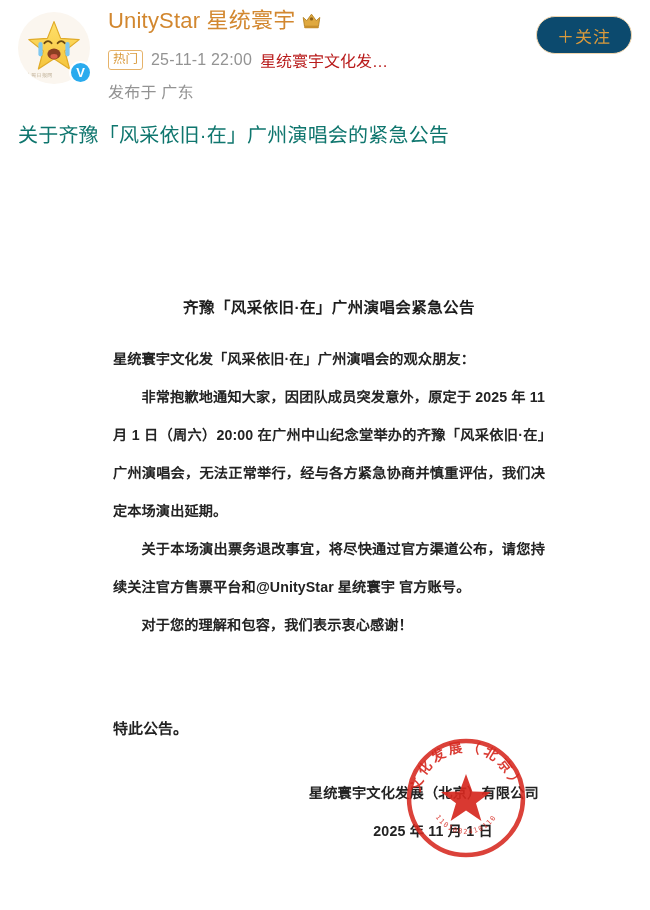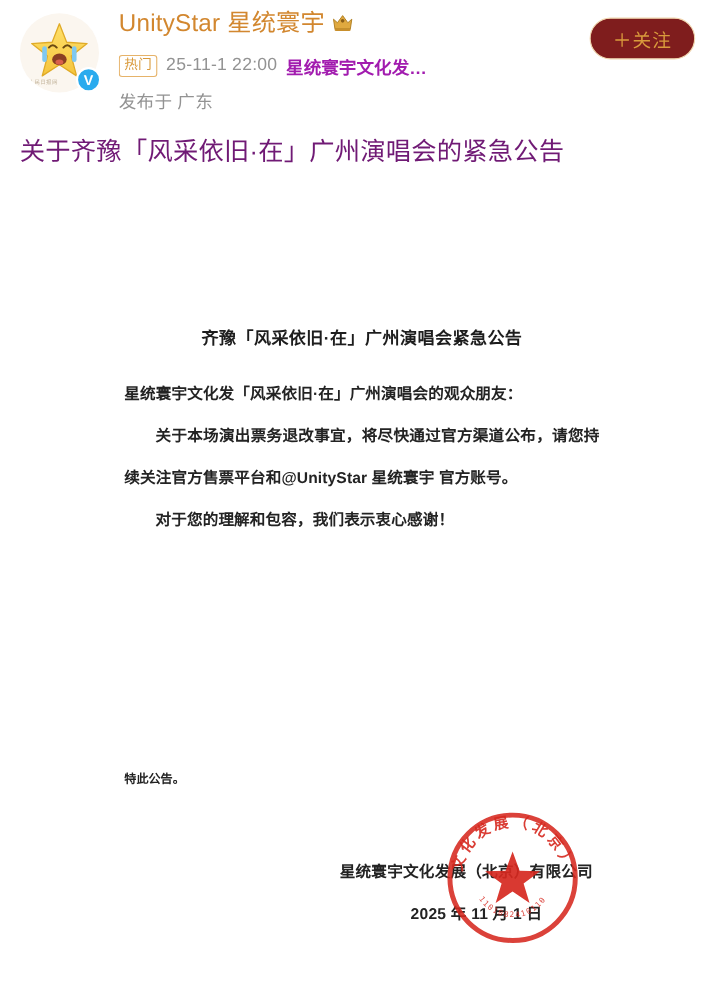--- a/index.html
+++ b/index.html
@@ -126,62 +126,61 @@
     white-space: nowrap;
   }
   .meta-time {
     font-size: 16px;
     color: #939393;
     white-space: nowrap;
     letter-spacing: 0.2px;
   }
   .meta-source {
     font-size: 16px;
-    color: #a21caf;
+    color: #b91c1c;
     white-space: nowrap;
     overflow: hidden;
     text-overflow: ellipsis;
     max-width: 175px;
-    font-weight: bold;
   }
   .region-row {
     margin-top: 8px;
     font-size: 16px;
     color: #939393;
     letter-spacing: 0.2px;
     white-space: nowrap;
   }
 
   .follow-button {
     position: absolute;
     right: 18px;
     top: 16px;
     width: 96px;
     height: 38px;
     box-sizing: border-box;
     border: 1.5px solid #f0d5ad;
     border-radius: 20px;
     color: #d99a3c;
-    background: #7f1d1d;
+    background: #0c4a6e;
     font-size: 17px;
     display: flex;
     align-items: center;
     justify-content: center;
     letter-spacing: 1px;
     cursor: pointer;
   }
 
   
   .post-title {
     position: absolute;
     left: 18px;
     top: 122px;
     width: 614px;
-    font-size: 23px;
-    color: #701a75;
+    font-size: 20px;
+    color: #0f766e;
     line-height: 1.35;
     letter-spacing: 0.2px;
   }
 
   
   .doc-image {
     position: absolute;
     left: 0;
     top: 182px;
     width: 578px;
@@ -227,23 +226,23 @@
     text-align: justify;
     text-justify: inter-ideograph;
   }
   .doc-body p.indent {
     text-indent: 2em;
   }
 
   .doc-closing {
     position: absolute;
     left: 0;
-    top: 508px;
-    width: 432px;
-    font-size: 11px;
+    top: 528px;
+    width: 432px;
+    font-size: 15px;
     font-weight: bold;
     color: #232323;
     line-height: 38px;
   }
 
   .doc-sign {
     position: absolute;
     right: 0;
     top: 592px;
     width: 432px;
@@ -327,20 +326,21 @@
 
 <div class="post-title">关于齐豫「风采依旧·在」广州演唱会的紧急公告</div>
 
 <div class="doc-image">
   <div class="doc-inner">
 
     <div class="doc-heading">齐豫「风采依旧·在」广州演唱会紧急公告</div>
 
     <div class="doc-body">
       <p>星统寰宇文化发「风采依旧·在」广州演唱会的观众朋友：</p>
+      <p class="indent">非常抱歉地通知大家，因团队成员突发意外，原定于 2025 年 11 月 1 日（周六）20:00 在广州中山纪念堂举办的齐豫「风采依旧·在」广州演唱会，无法正常举行，经与各方紧急协商并慎重评估，我们决定本场演出延期。</p>
       <p class="indent">关于本场演出票务退改事宜，将尽快通过官方渠道公布，请您持续关注官方售票平台和@UnityStar 星统寰宇 官方账号。</p>
       <p class="indent">对于您的理解和包容，我们表示衷心感谢！</p>
     </div>
 
     <div class="doc-closing">特此公告。</div>
 
     <div class="doc-sign">
       <span class="sign-company">星统寰宇文化发展（北京）有限公司</span>
       <span class="sign-date">2025 年 11 月 1 日</span>
     </div>

